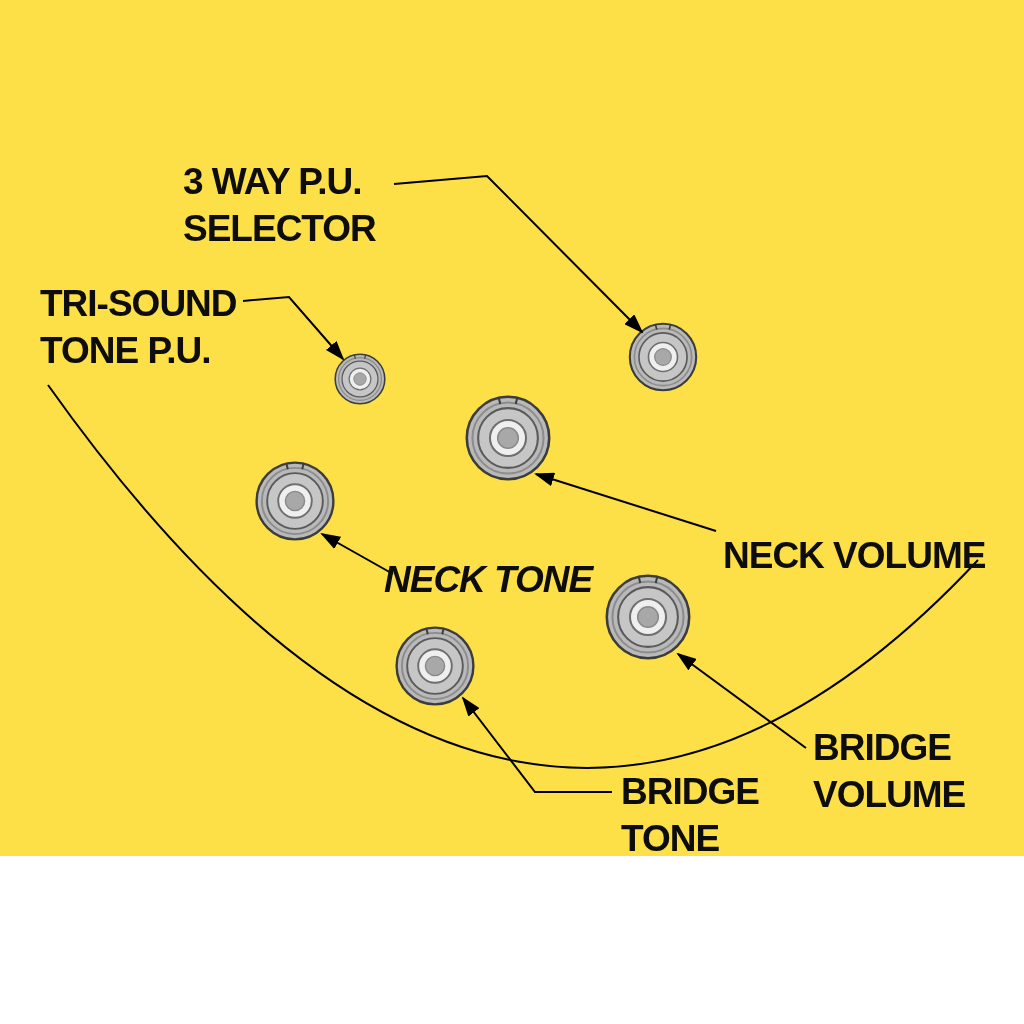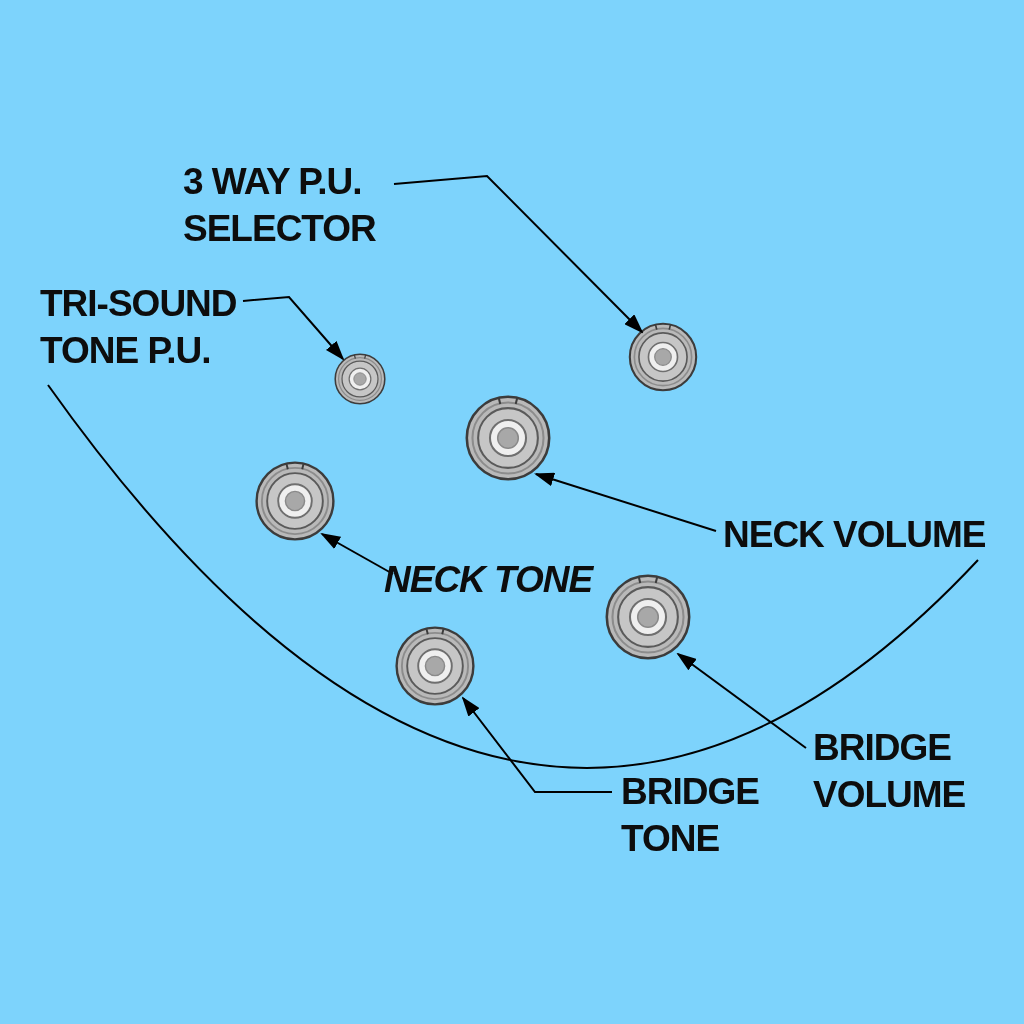--- a/index.html
+++ b/index.html
@@ -3,22 +3,22 @@
 <meta charset="utf-8">
 <style>
   html, body {
     margin: 0;
     padding: 0;
     background: #ffffff;
   }
   .stage {
     position: relative;
     width: 1024px;
-    height: 1024px;
-    background: #7dd3fc;
+    height: 856px;
+    background: #fde047;
     overflow: hidden;
     font-family: "Liberation Sans", sans-serif;
   }
   svg.diagram {
     position: absolute;
     left: 0;
     top: 0;
     width: 1024px;
     height: 1024px;
   }
@@ -27,21 +27,21 @@
     font-weight: 700;
     font-size: 37px;
     line-height: 1.28;
     letter-spacing: -1px;
     color: #0d0d0d;
     white-space: pre-line;
     user-select: none;
   }
   #lbl-pickup-selector { left: 183px; top: 158px; }
   #lbl-tri-sound       { left: 40px;  top: 280px; }
-  #lbl-neck-volume     { left: 723px; top: 511px; text-align: right; }
+  #lbl-neck-volume     { left: 723px; top: 532px; text-align: right; }
   #lbl-neck-tone       { left: 384px; top: 556px; font-style: italic; }
   #lbl-bridge-volume   { left: 813px; top: 724px; }
   #lbl-bridge-tone     { left: 621px; top: 768px; }
 </style>
 </head>
 <body>
 
 <div class="stage">
 
   <svg class="diagram" viewBox="0 0 1024 1024" aria-hidden="true">

